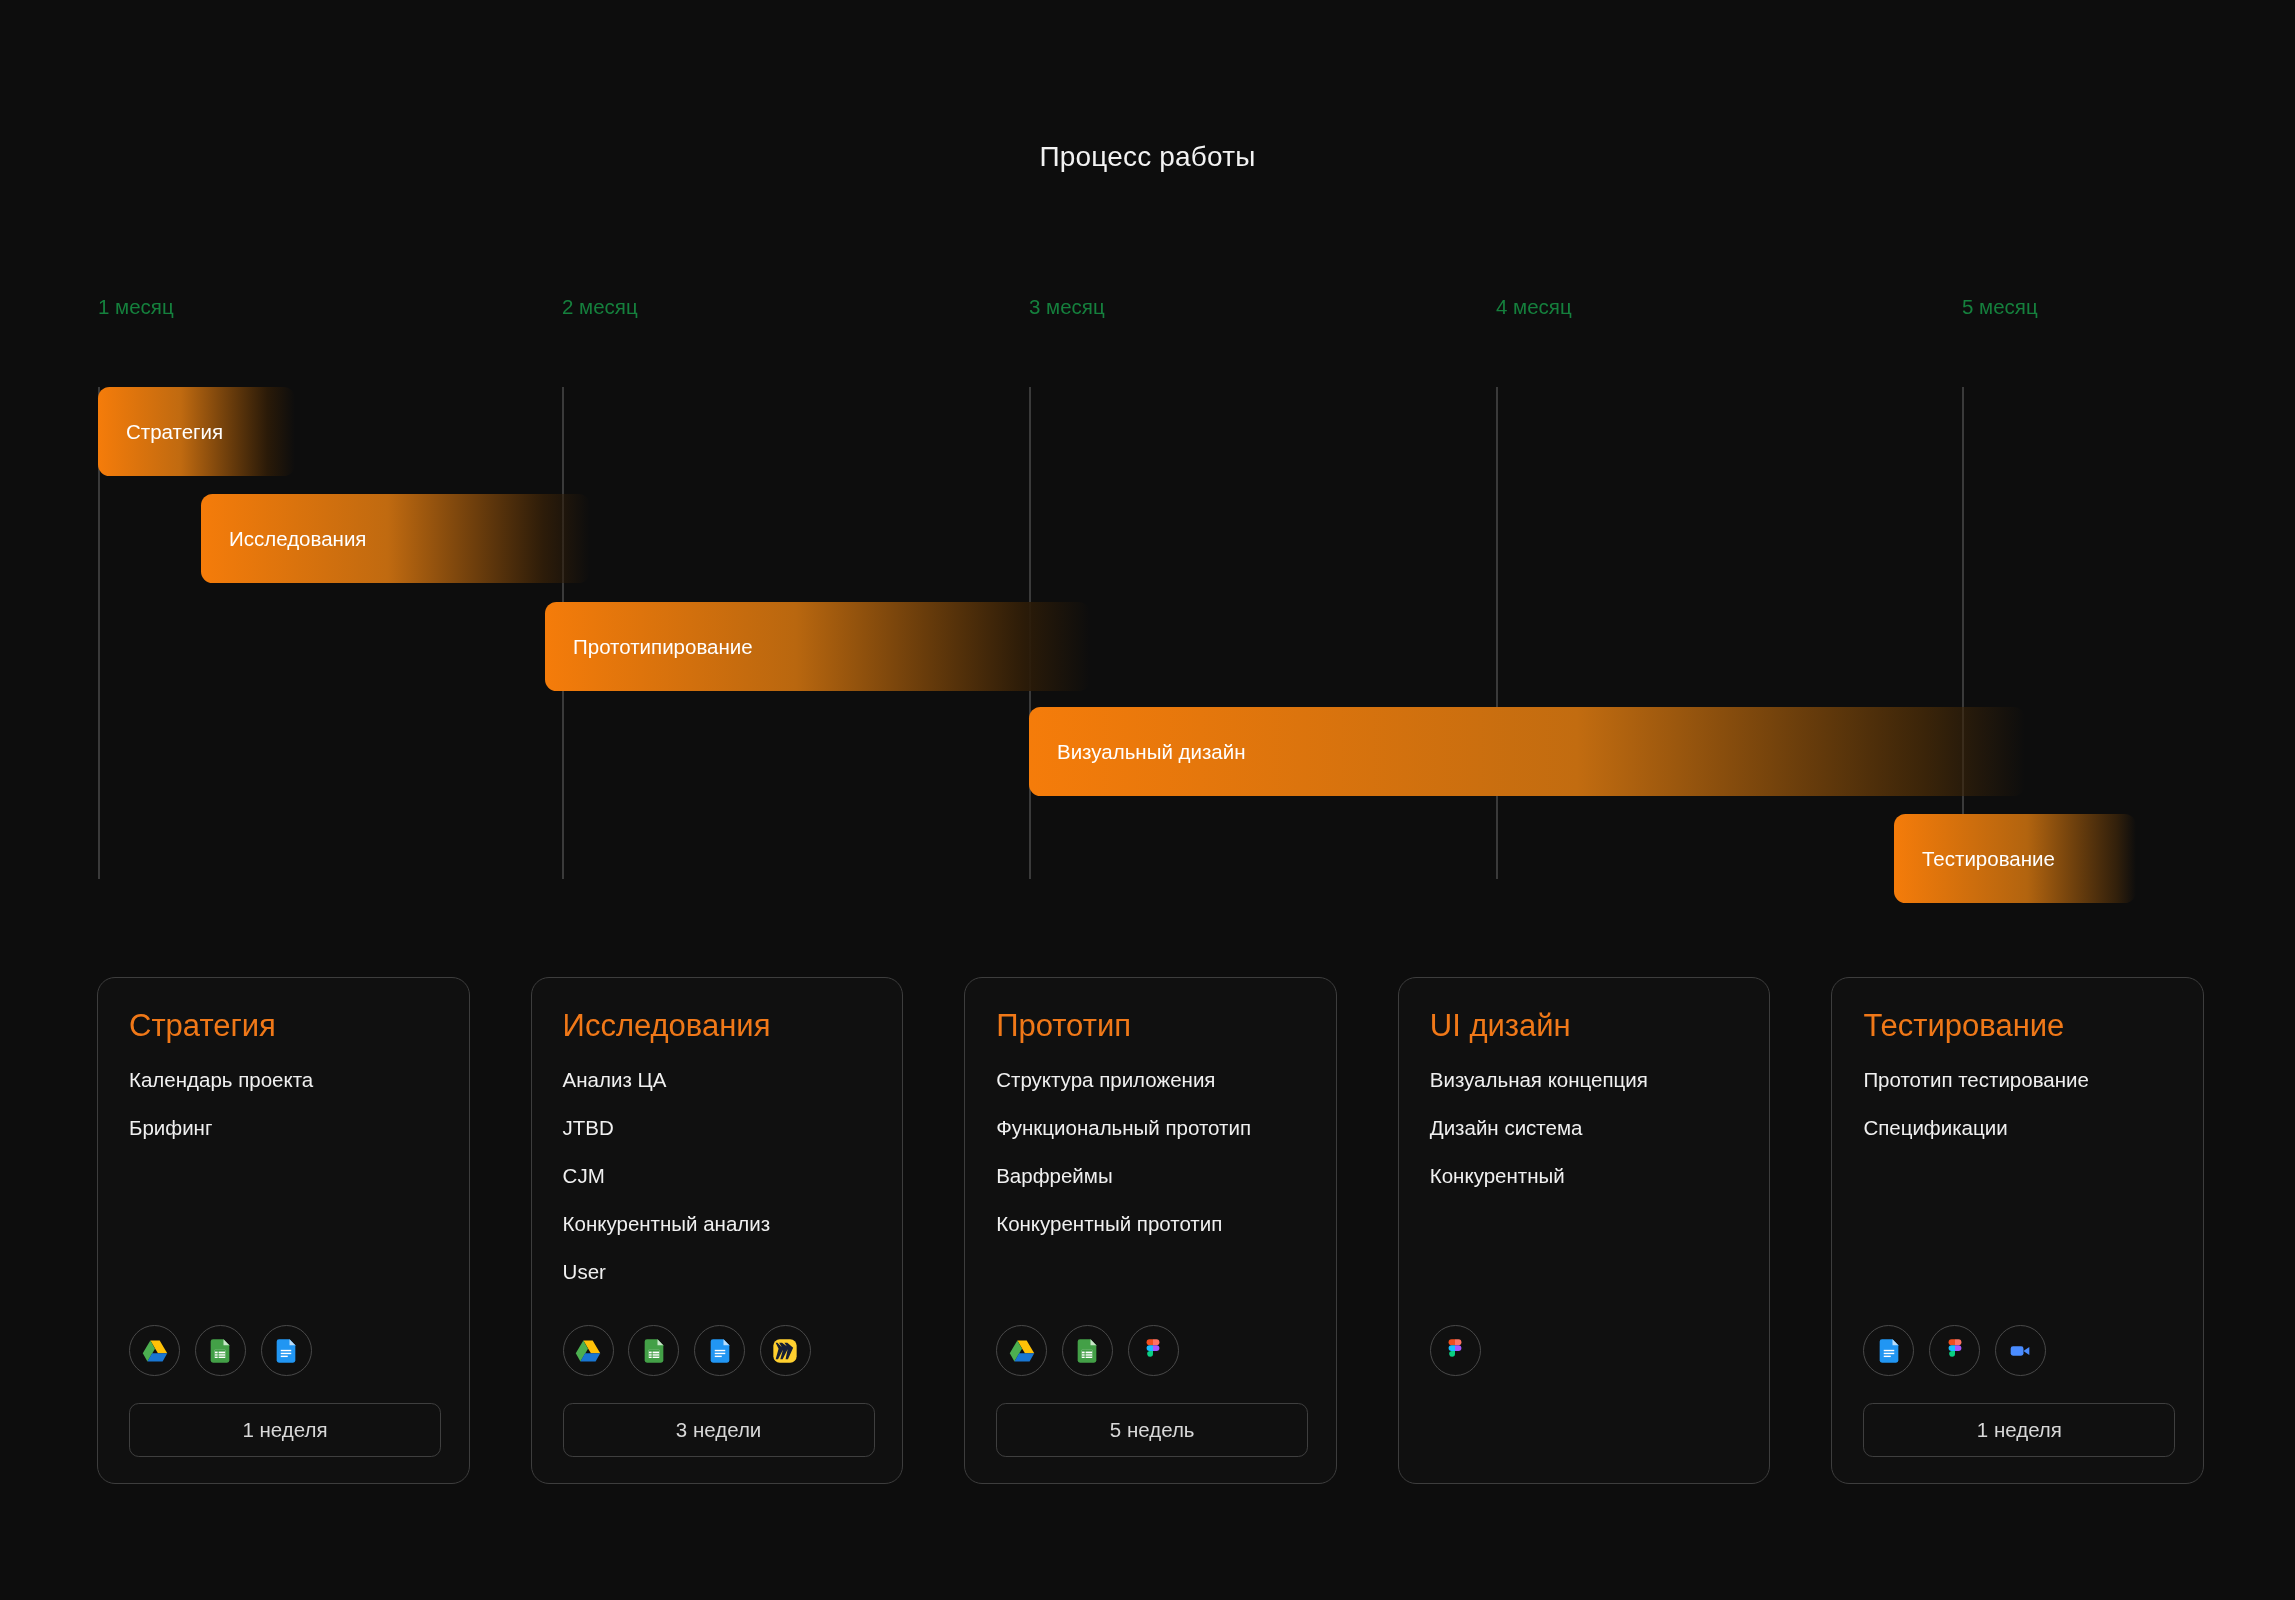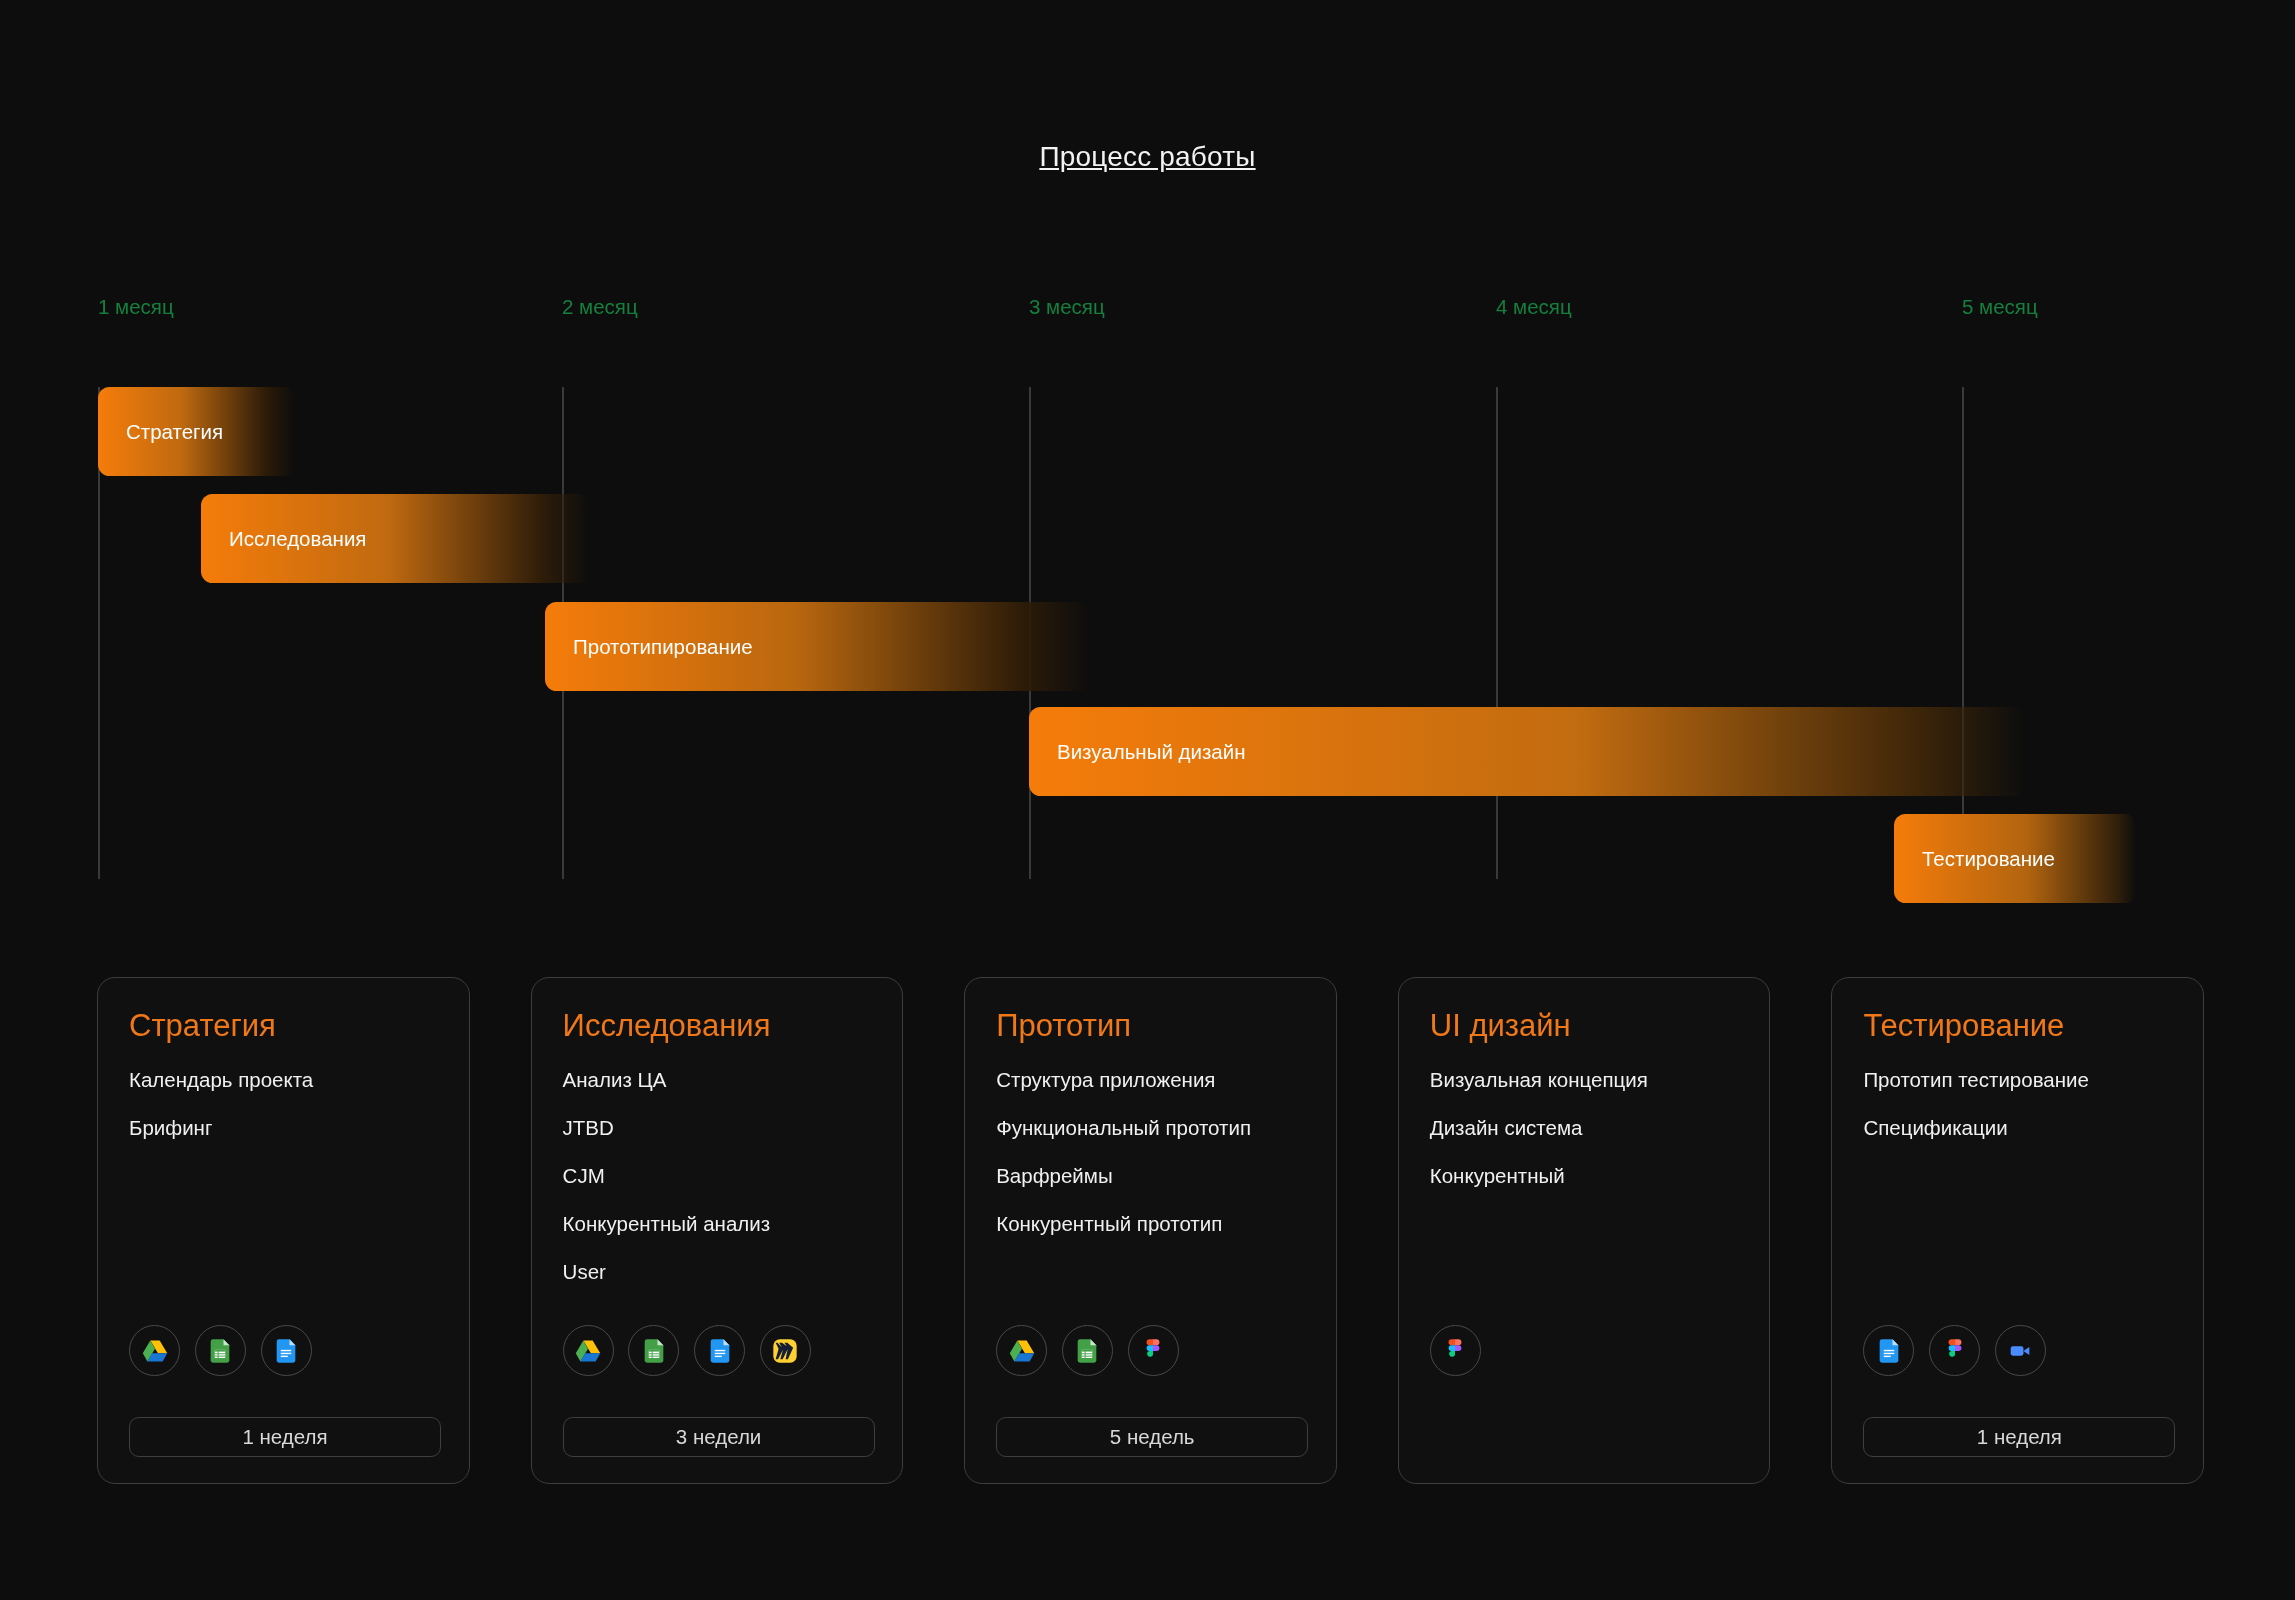--- a/index.html
+++ b/index.html
@@ -21,21 +21,20 @@
   .page-title {
     position: absolute;
     top: 141px;
     left: 0;
     width: 2295px;
     text-align: center;
     font-size: 28px;
     font-weight: 400;
     letter-spacing: 0.2px;
     color: #f2f2f2;
-    text-decoration: underline;
   }
 
   
   .timeline {
     position: absolute;
     left: 0;
     top: 279px;
     width: 2295px;
     height: 607px;
   }
@@ -144,21 +143,21 @@
     justify-content: center;
   }
 
   .icon-chip svg { width: 28px; height: 28px; display: block; }
 
   .duration-btn {
     position: absolute;
     left: 31px;
     bottom: 26px;
     width: 312px;
-    height: 40px;
+    height: 54px;
     border: 1.6px solid #3f3f3f;
     border-radius: 9.8px;
     background: transparent;
     color: #d8d8d8;
     font-size: 20.5px;
     font-family: "Liberation Sans", sans-serif;
     display: flex;
     align-items: center;
     justify-content: center;
     cursor: pointer;

